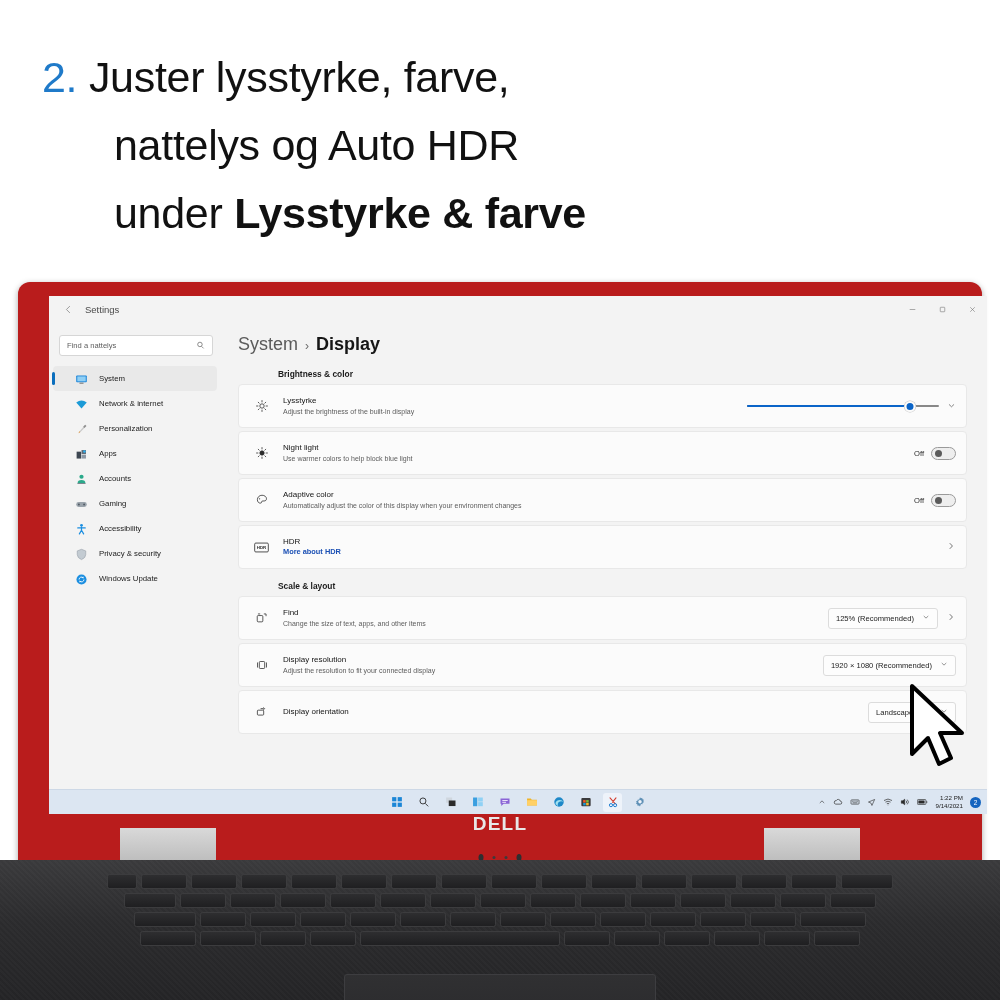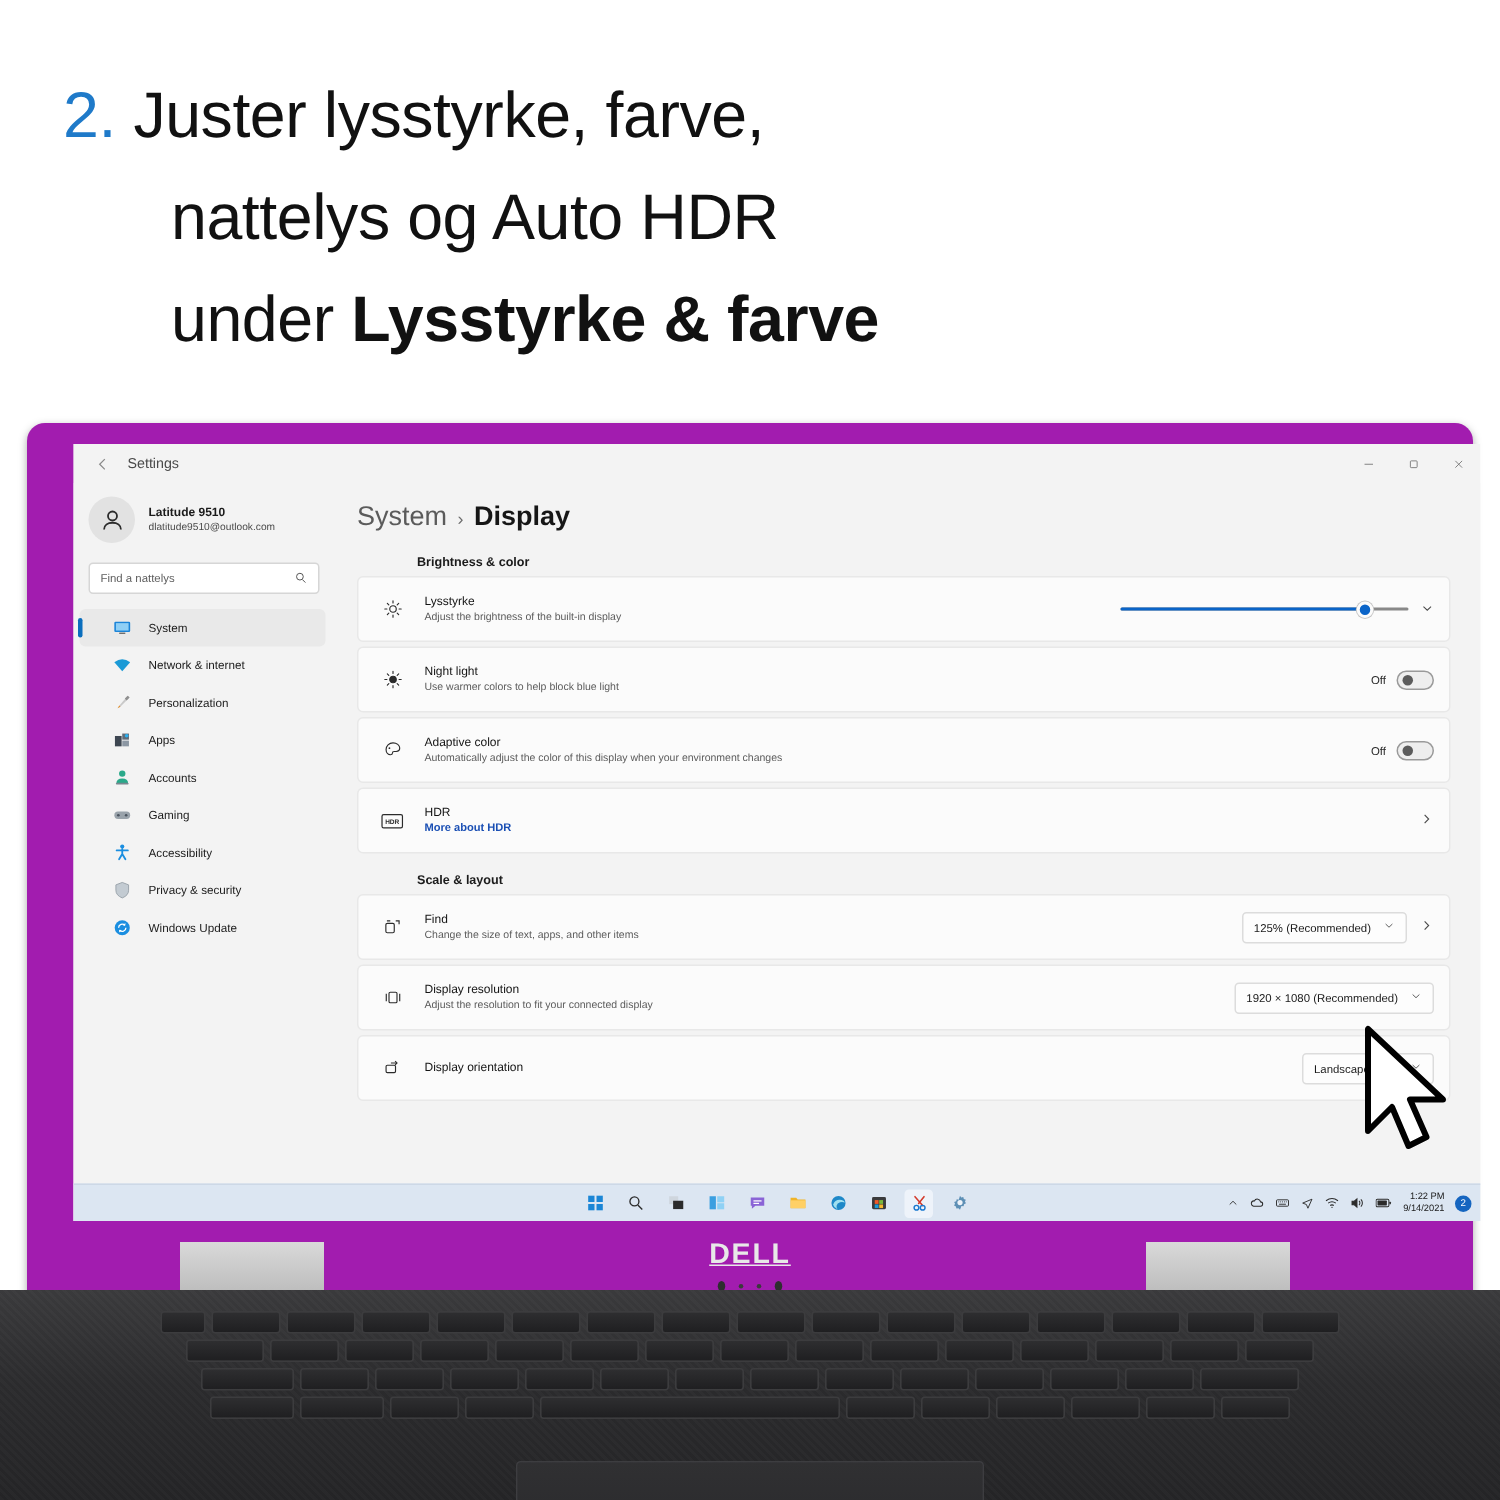--- a/index.html
+++ b/index.html
@@ -31,21 +31,21 @@
   
   .laptop {
     position: absolute;
     left: 0; top: 282px;
     width: 1000px; height: 718px;
   }
   .lid {
     position: absolute;
     left: 18px; top: 0px;
     width: 964px; height: 694px;
-    background: #a21caf;
+    background: #b91c1c;
     border-radius: 12px 12px 4px 4px;
     box-shadow: 0 2px 6px rgba(0,0,0,.35);
   }
   .screen {
     position: absolute;
     left: 31px; top: 14px;
     width: 938px; height: 518px;
     background: #ffffff;
     overflow: hidden;
   }
@@ -331,32 +331,20 @@
             </div>
             <div class="win-btn">
               <svg viewBox="0 0 16 16" width="9" height="9" stroke="#6e6e6e" stroke-width="1">
                   <path d="M4 4 L12 12 M12 4 L4 12"></path>
                 </svg>
             </div>
           </div>
         </div>
 
         <div class="sidebar">
-          <div class="profile">
-            <div class="avatar">
-              <svg viewBox="0 0 24 24" fill="none" stroke="#2b2b2b" stroke-width="1.6">
-                <circle cx="12" cy="8" r="4"></circle>
-                <path d="M4.5 20c0-4 3.4-6 7.5-6s7.5 2 7.5 6"></path>
-              </svg>
-            </div>
-            <div>
-              <div class="prof-name">Latitude 9510</div>
-              <div class="prof-mail">dlatitude9510@outlook.com</div>
-            </div>
-          </div>
 
           <div class="search-box">
             <span class="ph">Find a nattelys</span>
             <span class="mag">
               <svg viewBox="0 0 16 16" width="9" height="9" fill="none" stroke="#4a4a4a" stroke-width="1.1">
                 <circle cx="7" cy="7" r="4"></circle>
                   <path d="M10 10.5 L13.5 14"></path>
               </svg>
             </span>
           </div>
@@ -763,21 +751,21 @@
       </div>
 
       <div class="cursor" style="left:857px; top:386px;">
         <svg viewBox="0 0 64 92" width="64" height="92">
           <path d="M6 4 L6 72 L22 56 L33 82 L45 76 L34 51 L56 51 Z" fill="#ffffff" stroke="#000000" stroke-width="4" stroke-linejoin="round"></path>
         </svg>
       </div>
 
     </div>
 
-    <div class="dell-logo" style="position:absolute; left:50%; top:544px; transform:translateX(-50%);text-decoration:underline;">DELL</div>
+    <div class="dell-logo" style="position:absolute; left:50%; top:531px; transform:translateX(-50%);">DELL</div>
   </div>
 
   <div class="cam-dots" style="top:572px;">
     <i></i>
     <i class="sm"></i>
     <i class="sm"></i>
     <i></i>
   </div>
 
   <div class="foot left"></div>

